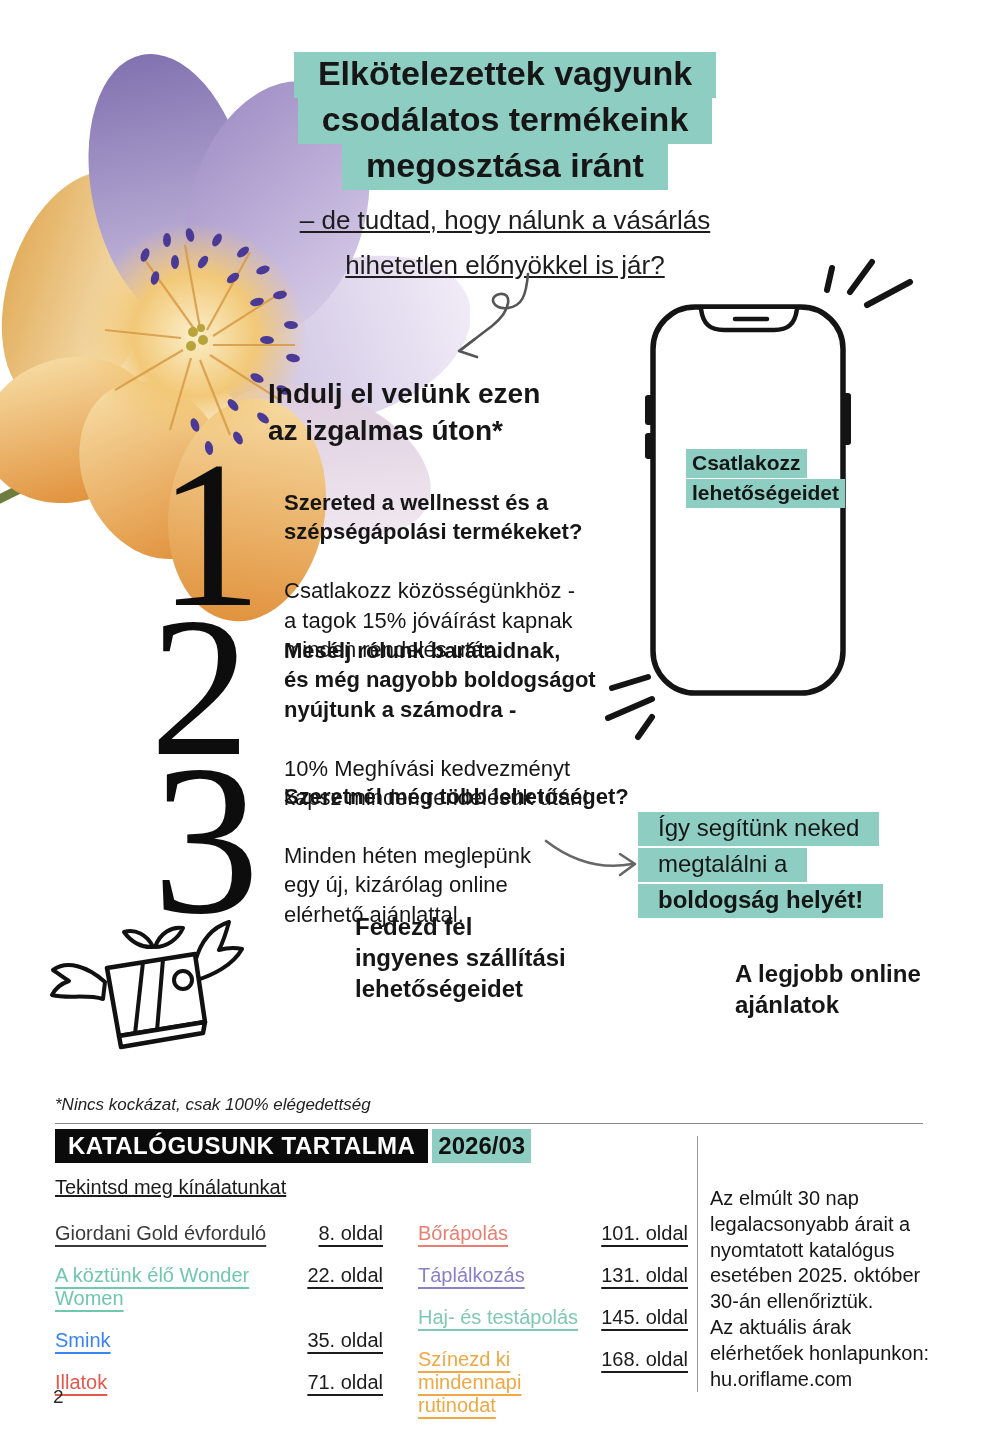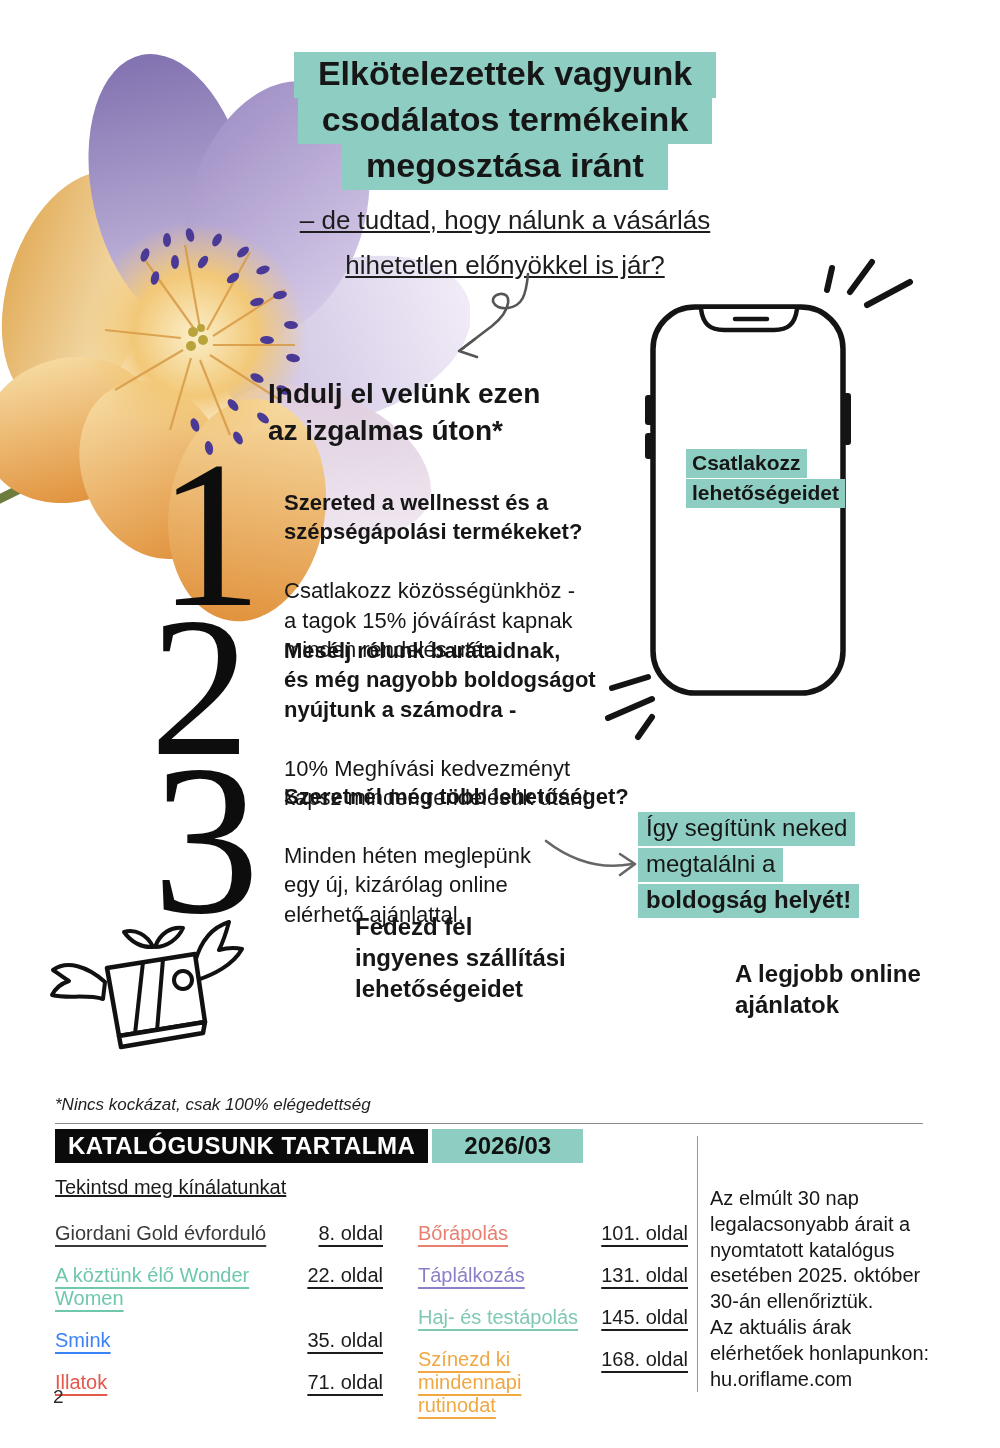--- a/index.html
+++ b/index.html
@@ -27,33 +27,33 @@
   .step-text{ position:absolute; left:268px; font-size:22px; line-height:29.5px; white-space:pre-line;margin-left:16px; }
   .t1{ top:458px; } .t2{ top:606px; } .t3{ top:752px; }
   .step-text .h{ font-weight:bold; }
 
   .phone{ position:absolute; left:575px; top:245px; width:430px; height:515px; }
   .phone-label{ position:absolute; left:686px; top:449px; font-size:21px; font-weight:bold; line-height:22px; }
   .phone-label span{ display:inline-block; background:var(--teal); padding:3px 6px 4px; margin-bottom:1px; }
 
   .happy-arrow{ position:absolute; left:542px; top:833px; width:105px; height:55px; }
   .happy{ position:absolute; left:638px; top:812px; font-size:24px; line-height:26px; }
-  .happy span{ display:inline-block; background:var(--teal); padding:3px 8px 5px; margin-bottom:2px; }
+  .happy span{ display:inline-block; background:var(--teal); padding:3px 20px 5px; margin-bottom:2px; }
   .happy .b{ font-weight:bold; }
 
   .gift{ position:absolute; left:45px; top:920px; width:210px; height:140px; }
   .delivery{ position:absolute; left:355px; top:911px; font-size:24px; font-weight:bold; line-height:31px; white-space:pre-line; }
   .online{ position:absolute; left:735px; top:958px; font-size:24px; font-weight:bold; line-height:31px; white-space:pre-line; }
 
   .footnote{ position:absolute; left:55px; top:1095px; font-size:17px; font-style:italic; color:#222; }
   .rule{ position:absolute; left:55px; top:1123px; width:868px; height:1px; background:#8a8a8a; }
 
   .catalog-bar{ position:absolute; left:55px; top:1129px; height:34px; display:flex; gap:4px; align-items:stretch; }
   .catalog-bar .black{ background:#0b0b0b; color:#fff; font-size:24px; font-weight:bold; line-height:34px; padding:0 13px; letter-spacing:.5px; }
-  .catalog-bar .issue{ background:var(--teal); color:#111; font-size:24px; font-weight:bold; line-height:34px; padding:0 32px; }
+  .catalog-bar .issue{ background:var(--teal); color:#111; font-size:24px; font-weight:bold; line-height:34px; padding:0 6px; }
 
   .toc-intro{ position:absolute; left:55px; top:1176px; font-size:20px; color:#1b1b1b;text-decoration:underline; }
   .toc-col{ position:absolute; top:1222px; }
   .toc-left{ left:55px; width:328px; }
   .toc-right{ left:418px; width:270px; }
   .toc-row{ display:flex; justify-content:space-between; align-items:flex-start; min-height:23px; margin-bottom:19px; }
   .toc-label{ font-size:20px; line-height:23px; white-space:pre-line; text-decoration:underline; text-underline-offset:5px; text-decoration-thickness:1.5px; cursor:pointer; }
   .toc-page{ font-size:20px; line-height:23px; color:#1c1c1c; text-decoration:underline; text-underline-offset:5px; text-decoration-thickness:1.5px; margin-left:8px; flex-shrink:0; cursor:pointer; }
 
   .vdivider{ position:absolute; left:697px; top:1136px; width:1px; height:256px; background:#9a9a9a; }

